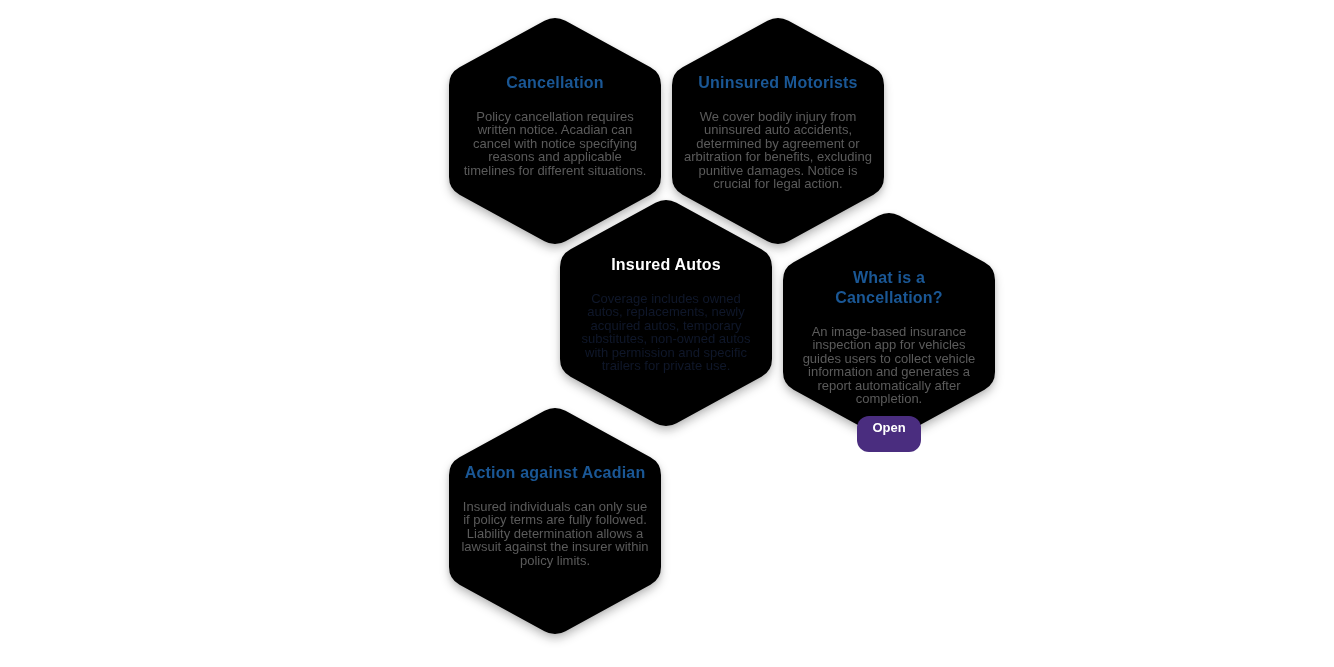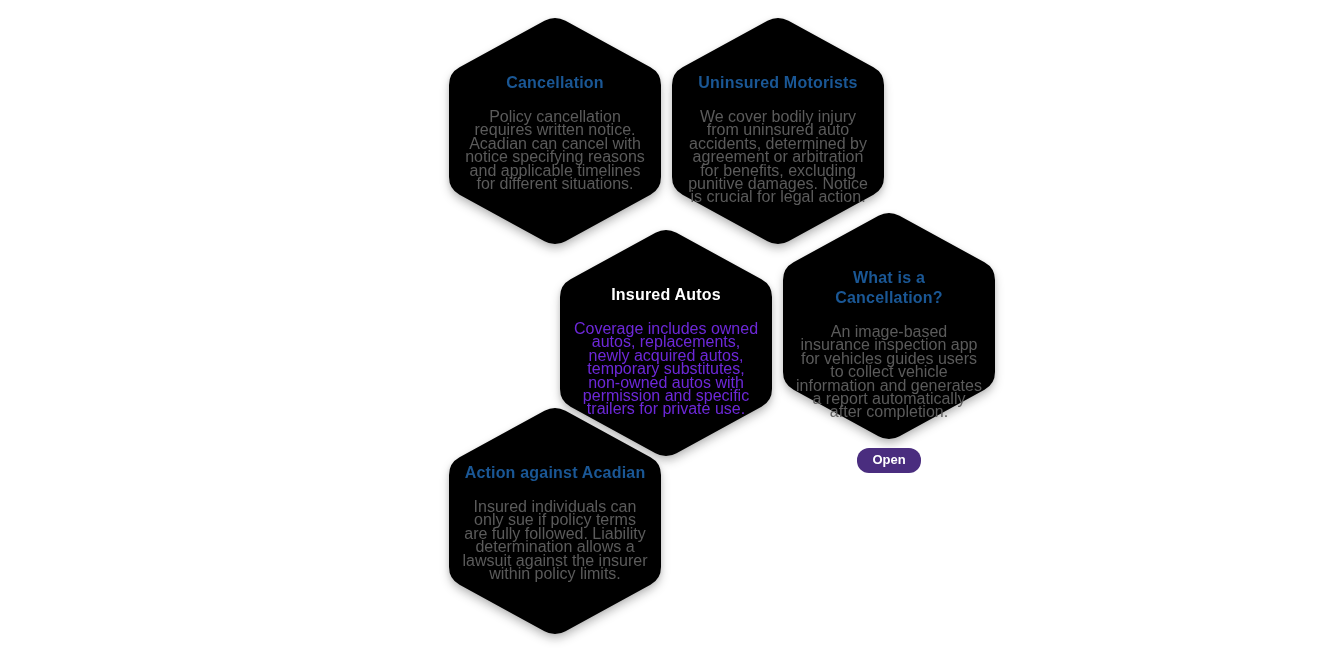--- a/index.html
+++ b/index.html
@@ -26,41 +26,41 @@
     padding: 58px 15px 0 15px;
     text-align: center;
     display: flex; flex-direction: column; align-items: center;
   }
   .hex__title {
     font-size: 16px; font-weight: bold; color: #1a5795;
     line-height: 20px; letter-spacing: 0.2px;
   }
   .hex__body {
     margin-top: 17px; width: 188px;
-    font-size: 16px; line-height: 13.4px; color: #5b5b5b;
+    font-size: 13px; line-height: 13.4px; color: #5b5b5b;
   }
   .hex--solid .hex__title { color: #ffffff; }
-  .hex--solid .hex__body  { color: #6d28d9; }
+  .hex--solid .hex__body  { color: #0f172a; }
 
   .open-btn {
-    margin-top: 29px;
+    margin-top: 11px;
     display: inline-block;
     background: #4a2d7f; color: #ffffff;
     font-family: inherit;
     font-size: 13px; font-weight: bold; line-height: 1;
-    padding: 5px 15px 7px 15px;
+    padding: 5px 15px 18px 15px;
     border: none; border-radius: 12px;
     cursor: pointer;
   }
 
   
   .pos-cancellation       { left: 449px; top: 15px; }
   .pos-uninsured          { left: 672px; top: 15px; }
   .pos-insured-persons    { left: 336px; top: 210px; }
-  .pos-insured-autos      { left: 560px; top: 227px; }
+  .pos-insured-autos      { left: 560px; top: 197px; }
   .pos-viewspection       { left: 783px; top: 210px; }
   .pos-action             { left: 449px; top: 405px; }
   .pos-utility            { left: 672px; top: 405px; }
 </style>
 </head>
 <body>
 
 <svg width="0" height="0" style="position:absolute">
   <defs>
     <path id="hex-path" d="M 95.47 5.76 Q 106 0 116.53 5.76 L 201.47 52.24 Q 212 58 212 70 L 212 162 Q 212 174 201.47 179.76 L 116.53 226.24 Q 106 232 95.47 226.24 L 10.53 179.76 Q 0 174 0 162 L 0 70 Q 0 58 10.53 52.24 Z"></path>

